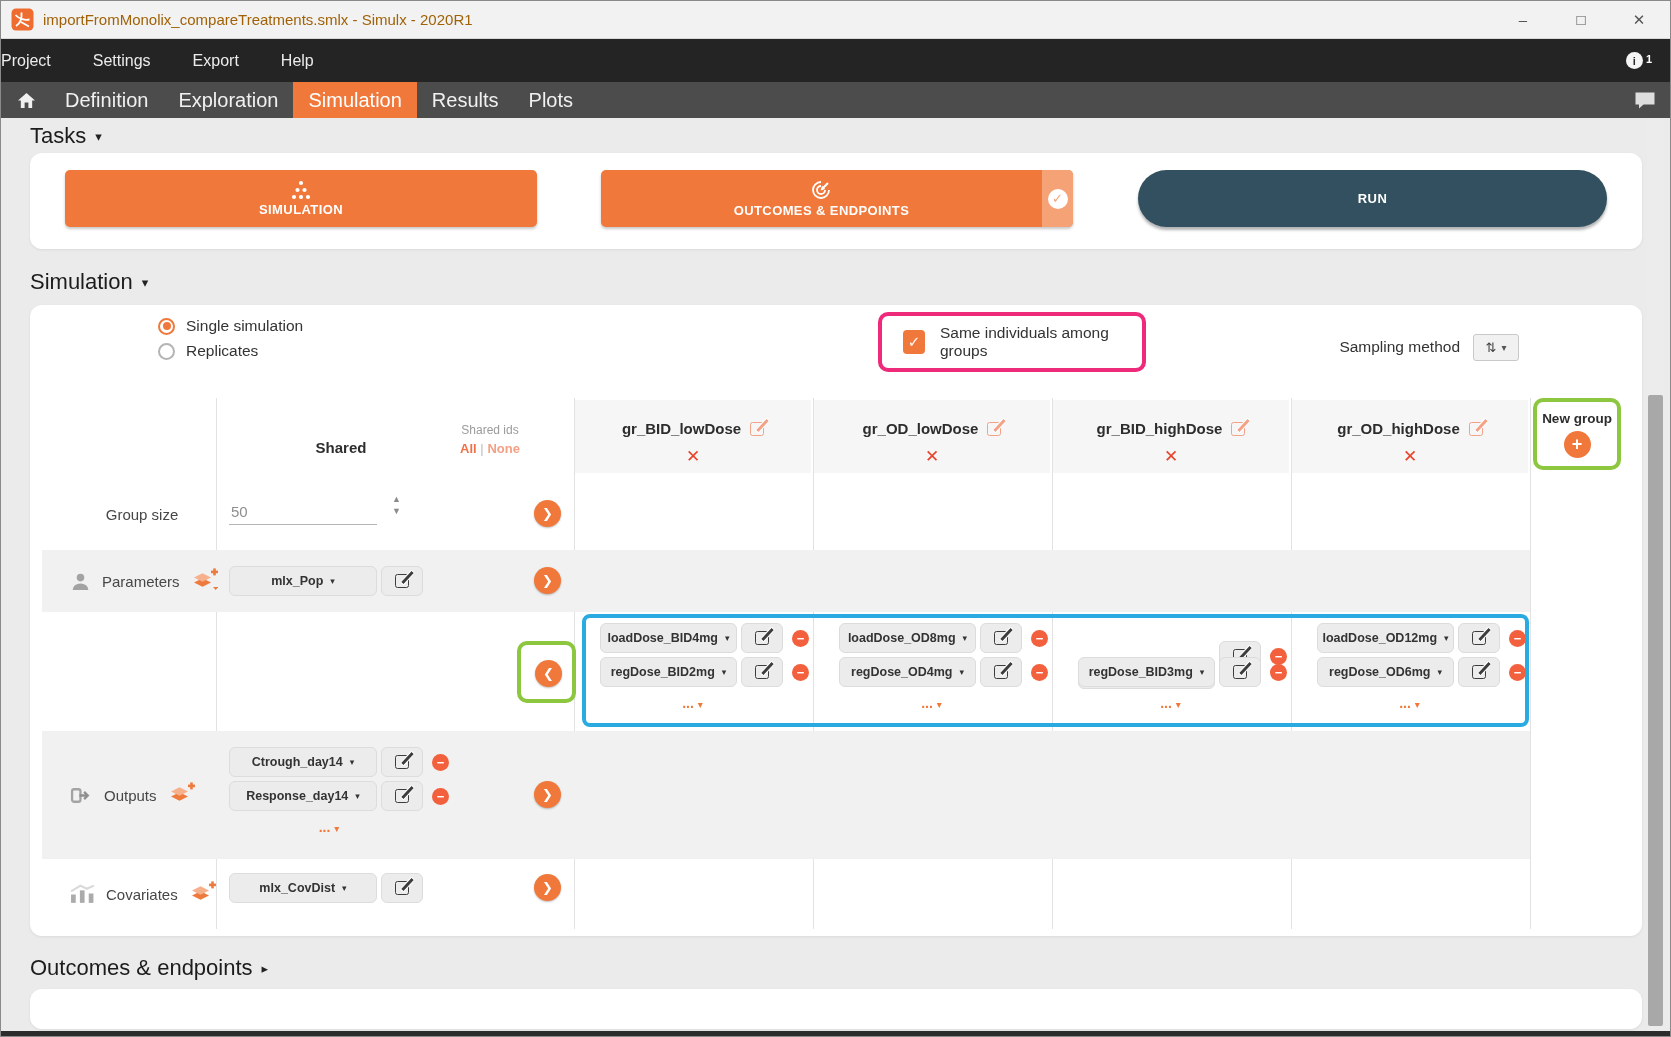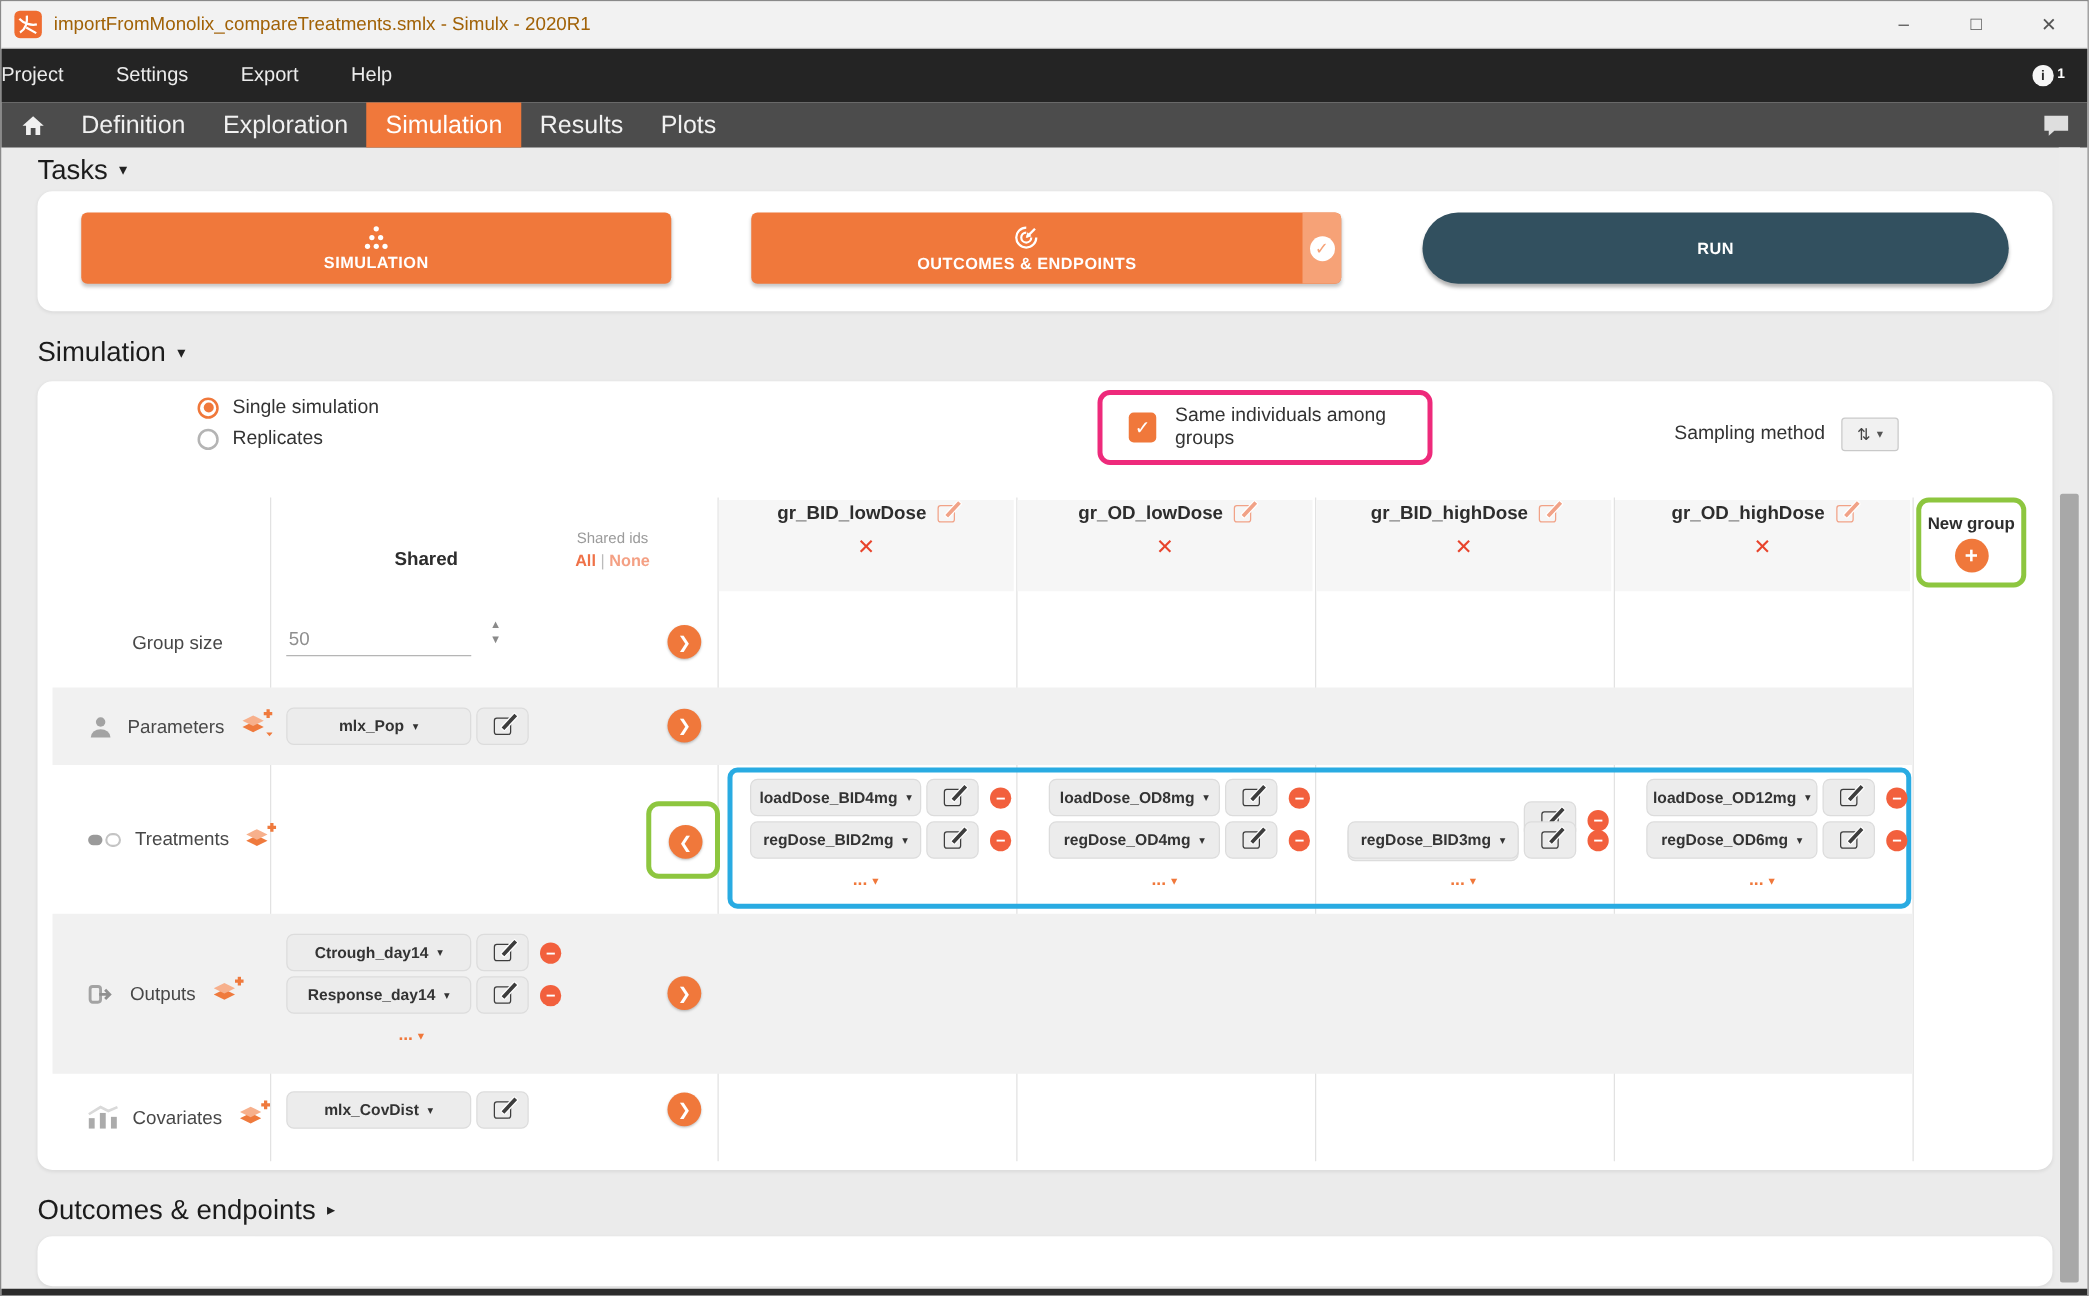--- a/index.html
+++ b/index.html
@@ -60,21 +60,21 @@
   .chk-label{font-size:15.5px;color:#333;}
 
   .sampling-label{position:absolute;left:1300px;top:33px;width:130px;text-align:right;font-size:15.5px;color:#333;}
   .sampling-dd{position:absolute;left:1443px;top:29px;width:46px;height:27px;background:#f1f1f1;border:1px solid #c9c9c9;border-radius:3px;display:flex;align-items:center;justify-content:center;gap:5px;cursor:pointer;}
   .sort-glyph{font-size:13px;color:#444;}
   .dd-caret{font-size:10px;color:#555;}
 
   
   .vdiv{position:absolute;top:93px;height:531px;width:1px;background:#e2e2e2;}
   .grp-hdr-cell{position:absolute;top:95px;height:73px;width:236px;background:#f6f6f6;display:flex;flex-direction:column;align-items:center;}
-  .grp-name-row{display:flex;align-items:center;gap:9px;margin-top:2px;}
+  .grp-name-row{display:flex;align-items:center;gap:9px;margin-top:20px;}
   .grp-name{font-size:15px;font-weight:bold;color:#2d2d2d;}
   .grp-x{margin-top:9px;font-size:17px;font-weight:bold;color:#e8442c;cursor:pointer;}
 
   .shared-hdr{position:absolute;left:186px;top:134px;width:250px;text-align:center;font-size:15px;font-weight:bold;color:#2d2d2d;}
   .shared-ids{position:absolute;left:385px;top:118px;width:150px;text-align:center;}
   .shared-ids .t1{font-size:12px;color:#9b9b9b;}
   .shared-ids .t2{font-size:13px;margin-top:4px;}
   .link-all{color:#ef7147;font-weight:bold;cursor:pointer;}
   .link-sep{color:#bbb;}
   .link-none{color:#f4a084;font-weight:bold;cursor:pointer;}
@@ -323,33 +323,20 @@
         <div class="edit-btn">
             <span class="pencil"></span>
           </div>
       </div>
       <div class="chev-circle" style="left:492px;top:17px;">
           <span>❯</span>
         </div>
     </div>
 
     <div class="row-strip" style="top:307px;height:119px;">
-      <div class="row-label">
-        <svg width="27" height="16" viewBox="0 0 26 15">
-            <rect x="0.5" y="3.5" width="11" height="8" rx="4" fill="#9a9a9a"></rect>
-            <rect x="14.5" y="3" width="10.5" height="9" rx="4.5" fill="none" stroke="#c4c4c4" stroke-width="1.6"></rect>
-          </svg>
-        <span class="rlabel">Treatments</span>
-        <span><svg width="27" height="23" viewBox="0 0 27 23">
-              <path d="M3 14.5 L11.5 18.7 L20 14.5 L11.5 10.3 Z" fill="#ef7a3d"></path>
-              <path d="M3 9.5 L11.5 13.7 L20 9.5 L11.5 5.3 Z" fill="#f7b08c"></path>
-              <rect x="20" y="2.6" width="7" height="2.6" fill="#ef7a3d"></rect>
-              <rect x="22.2" y="0.4" width="2.6" height="7" fill="#ef7a3d"></rect>
-            </svg></span>
-      </div>
       <div class="green-box" style="left:475px;top:29px;width:59px;height:62px;">
         <div class="chev-circle" style="left:14px;top:15px;">
             <span>❮</span>
           </div>
       </div>
     </div>
     <div class="blue-box"></div>
 
     <div style="position:absolute;left:570px;top:318px;width:207px;">
       <div class="btn-row" style="left:0;top:0;">

